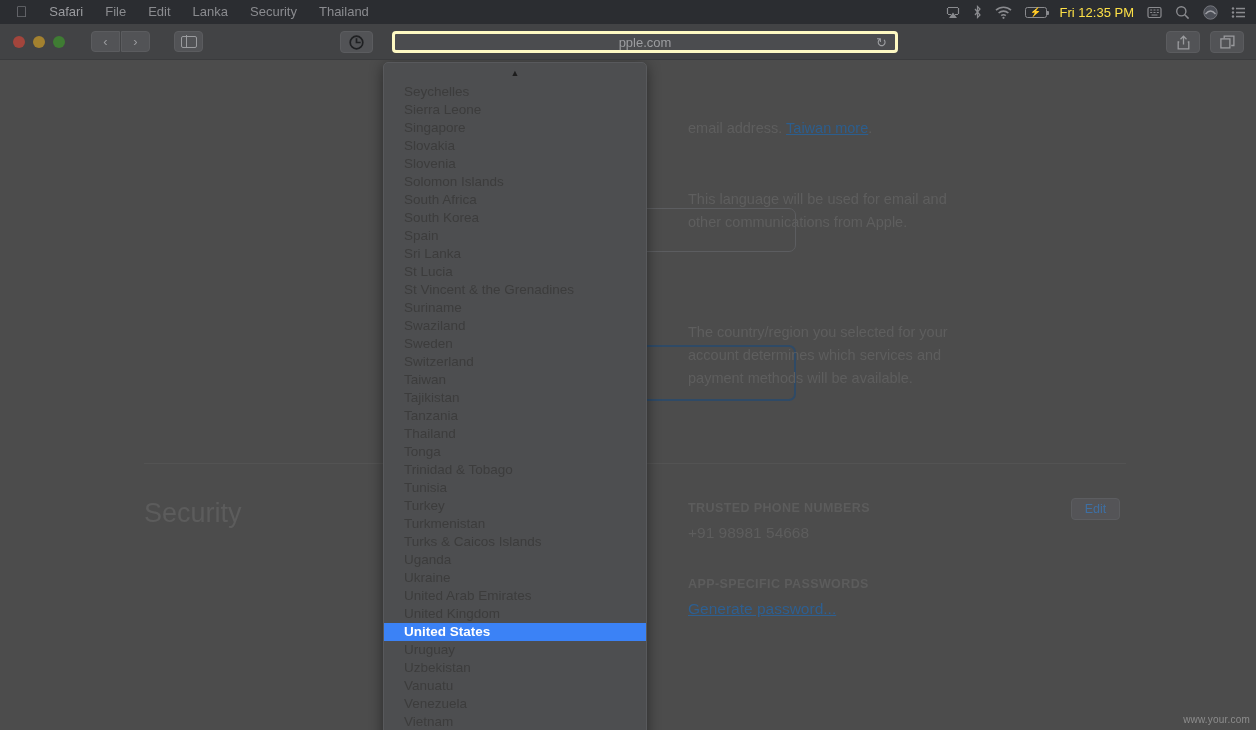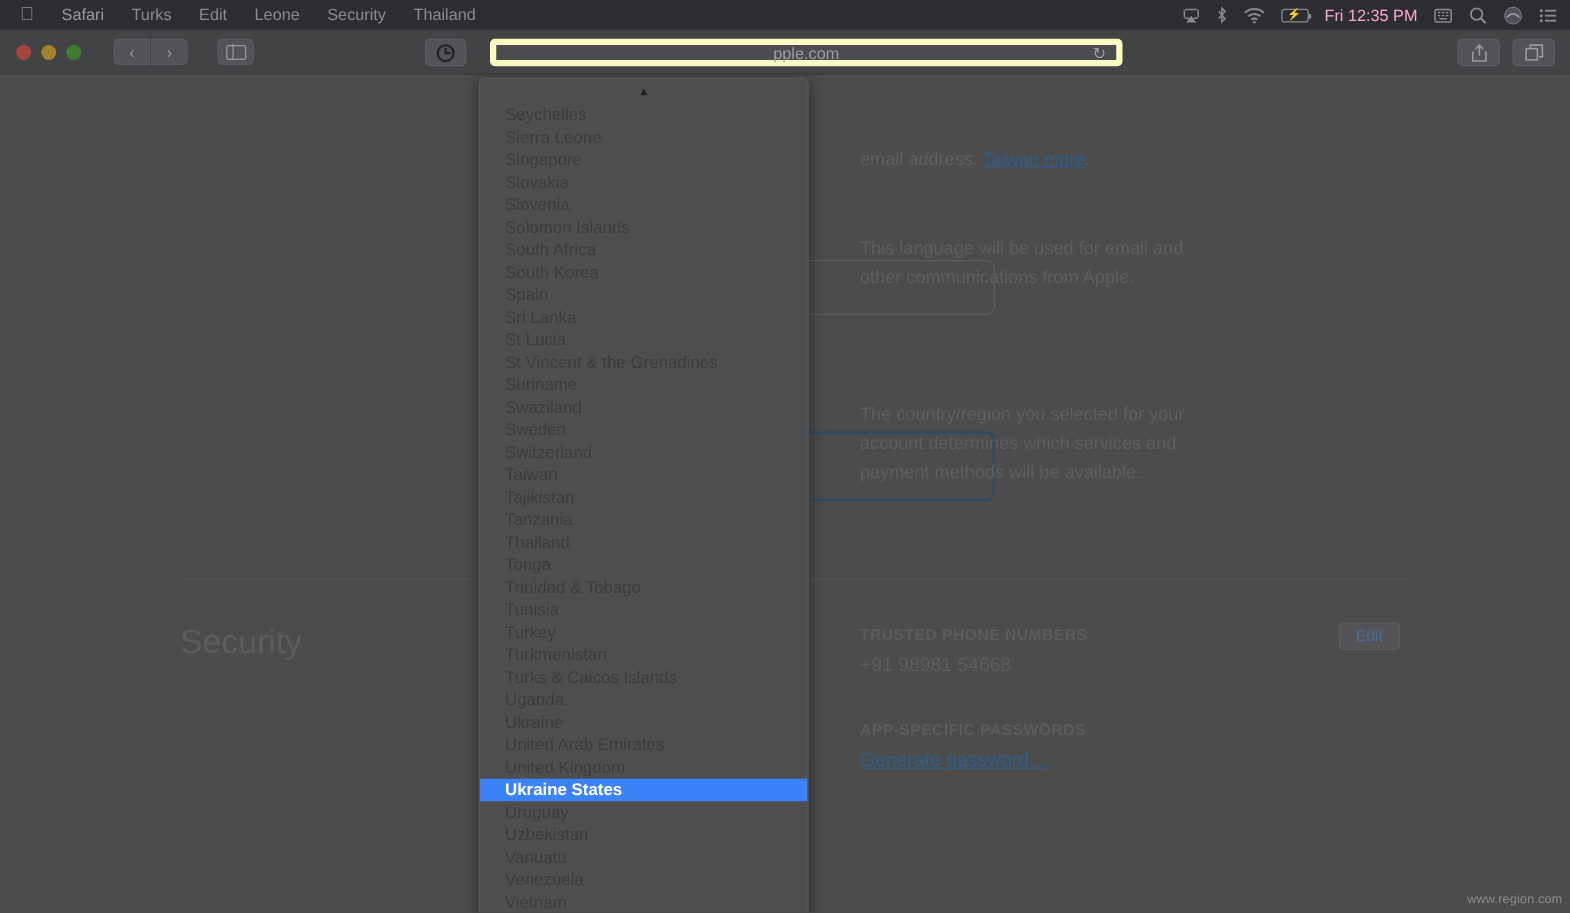--- a/index.html
+++ b/index.html
@@ -53,21 +53,21 @@
     gap: 13px;
     padding-right: 10px;
   }
   .mb-ricon {
     color: #8a8b8f;
     font-size: 13px;
     line-height: 24px;
     display: inline-flex;
     align-items: center;
   }
-  .mb-clock { color: #f9a8d4; font-size: 13px; white-space: nowrap; }
+  .mb-clock { color: #fde047; font-size: 13px; white-space: nowrap; }
 
   .batt {
     width: 22px; height: 11px;
     border: 1.2px solid #8a8b8f;
     border-radius: 2.5px;
     position: relative;
     display: inline-block;
   }
   .batt::after {
     content: "";
@@ -151,21 +151,21 @@
     background: #9a9b9e;
   }
 
   #addressbar {
     position: absolute;
     left: 392px;
     top: 7px;
     width: 506px;
     height: 22px;
     background: #4b4c4f;
-    border: 5px solid #fef9c3;
+    border: 3px solid #fef9c3;
     border-radius: 4px;
     display: flex;
     align-items: center;
   }
   #url-text {
     flex: 1;
     text-align: center;
     color: #9c9da0;
     font-size: 13px;
     white-space: nowrap;
@@ -330,23 +330,23 @@
 </style>
 </head>
 <body>
 
 <div id="screen">
 
   <div id="menubar">
     <div class="mb-left">
       <span class="mb-apple"></span>
       <span class="mb-item bold">Safari</span>
-      <span class="mb-item">Turks</span>
+      <span class="mb-item">File</span>
       <span class="mb-item">Edit</span>
-      <span class="mb-item">Leone</span>
+      <span class="mb-item">Lanka</span>
       <span class="mb-item">Security</span>
       <span class="mb-item">Thailand</span>
     </div>
     <div class="mb-right">
       <span class="mb-ricon">
         <svg width="14" height="13" viewBox="0 0 14 13">
             <path d="M2 1.5 L12 1.5 M1.5 2 L1.5 8 M12.5 2 L12.5 8 M2 8.5 L5 8.5 M9 8.5 L12 8.5" stroke="#8a8b8f" stroke-width="1.2" fill="none"></path>
             <path d="M7 6.5 L11 12 L3 12 Z" fill="#8a8b8f"></path>
           </svg>
       </span>
@@ -499,26 +499,26 @@
             <div class="dd-item">Tonga</div>
             <div class="dd-item">Trinidad &amp; Tobago</div>
             <div class="dd-item">Tunisia</div>
             <div class="dd-item">Turkey</div>
             <div class="dd-item">Turkmenistan</div>
             <div class="dd-item">Turks &amp; Caicos Islands</div>
             <div class="dd-item">Uganda</div>
             <div class="dd-item">Ukraine</div>
             <div class="dd-item">United Arab Emirates</div>
             <div class="dd-item">United Kingdom</div>
-            <div class="dd-item selected">Ukraine States</div>
+            <div class="dd-item selected">United States</div>
             <div class="dd-item">Uruguay</div>
             <div class="dd-item">Uzbekistan</div>
             <div class="dd-item">Vanuatu</div>
             <div class="dd-item">Venezuela</div>
             <div class="dd-item">Vietnam</div>
           </div>
       </div>
 
     </div>
   </div>
 
-  <div id="watermark">www.region.com</div>
+  <div id="watermark">www.your.com</div>
 </div>
 
 </body></html>

